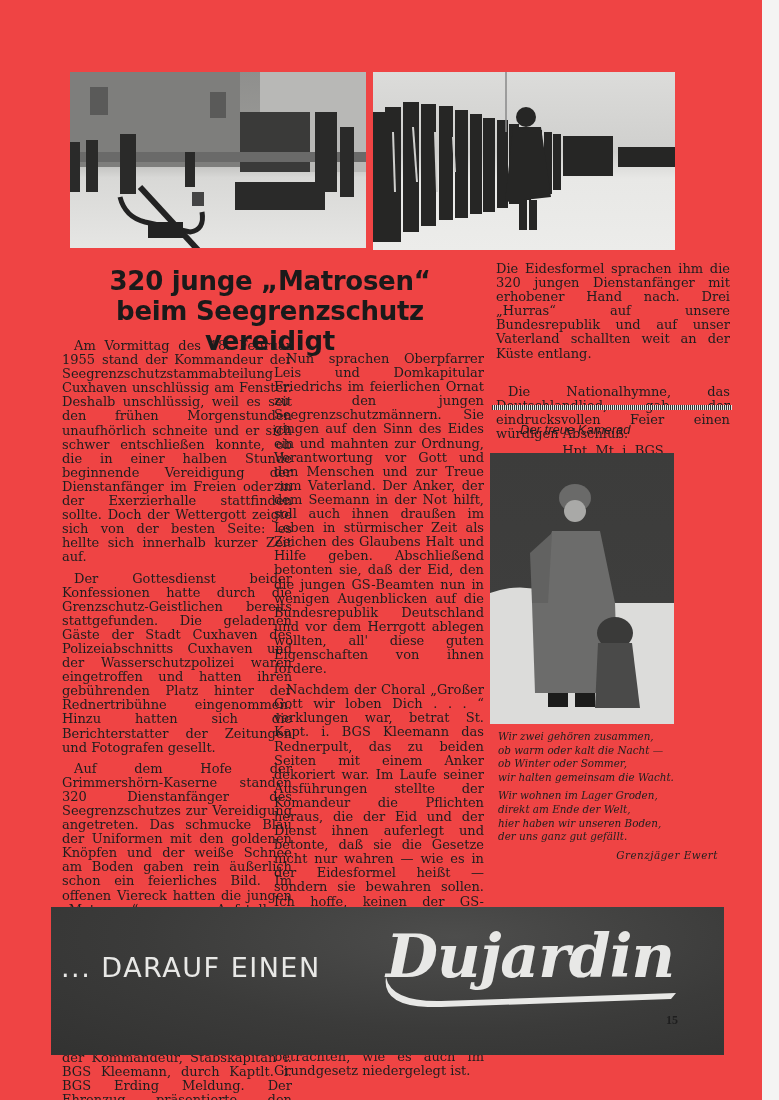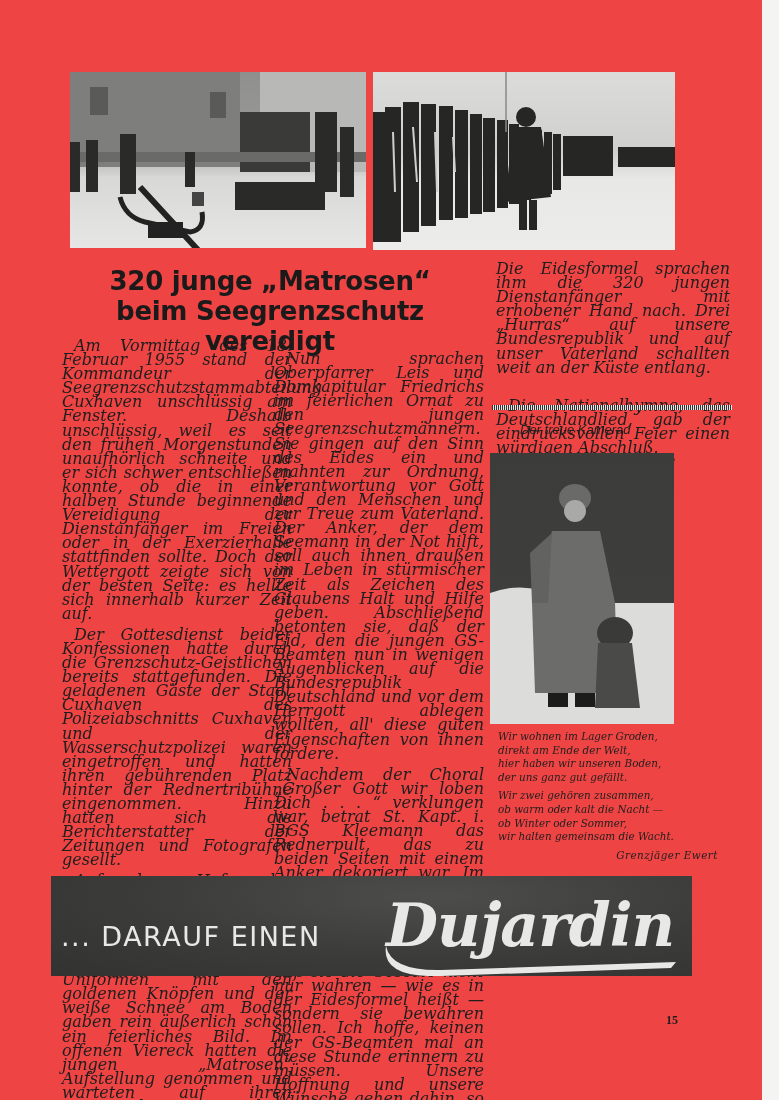--- a/index.html
+++ b/index.html
@@ -4,32 +4,32 @@
 <style>
   html,body{margin:0;padding:0;}
   body{width:779px;height:1100px;background:#e4e4e2;position:relative;overflow:hidden;font-family:"DejaVu Serif",serif;color:#1e1e1e;}
   .page{position:absolute;left:0;top:0;width:762px;height:1100px;background:#ef4444;}
   .edge{position:absolute;left:762px;top:0;width:17px;height:1100px;background:#f4f4f3;}
   .photo{position:absolute;overflow:hidden;}
   .p1{left:70px;top:72px;width:296px;height:176px;background:linear-gradient(180deg,#8f8f8d 0%,#9a9a97 40%,#d8d8d6 60%,#e6e6e4 100%);}
   .p2{left:373px;top:72px;width:302px;height:178px;background:linear-gradient(180deg,#dcdcda 0%,#cfcfcd 45%,#e8e8e6 60%,#ececea 100%);}
   .p3{left:490px;top:453px;width:184px;height:271px;background:linear-gradient(180deg,#3c3c3b 0%,#3e3e3d 55%,#c9c9c7 70%,#e4e4e2 100%);}
   .title{position:absolute;left:60px;top:266px;width:420px;text-align:center;font-family:"DejaVu Sans",sans-serif;font-weight:bold;font-size:26px;line-height:30px;letter-spacing:-0.3px;color:#1a1a1a;}
-  .col{position:absolute;font-size:16px;line-height:14.1px;text-align:justify;font-style:italic;}
+  .col{position:absolute;font-size:13px;line-height:14.1px;text-align:justify;}
   .col p{margin:0 0 7px 0;text-indent:12px;}
   .c1{left:62px;top:339px;width:230px;}
   .c2{left:274px;top:352px;width:210px;}
   .c3{left:496px;top:262px;width:234px;}
   .sig{text-align:center;text-indent:0 !important;margin:2px 0 0 0 !important;line-height:16px;}
   .rule{position:absolute;left:492px;top:405px;width:240px;height:5px;background:repeating-linear-gradient(90deg,#333 0 1px,#e6e6e4 1px 2px);}
   .kam{position:absolute;left:520px;top:422px;width:220px;font-family:Liberation Sans, sans-serif;font-style:italic;font-size:13px;color:#1e1e1e;}
   .poem{position:absolute;left:498px;top:730px;width:240px;font-style:italic;font-size:10.4px;line-height:13.6px;}
   .poem p{margin:0 0 5px 0;}
   .poem .author{text-align:right;padding-right:20px;letter-spacing:0.5px;}
-  .ad{position:absolute;left:51px;top:876px;width:641px;height:100px;background:radial-gradient(ellipse at 60% 20%,#4d4d4c 0%,#3b3b3a 55%,#323231 100%);}
+  .ad{position:absolute;left:51px;top:907px;width:641px;height:148px;background:radial-gradient(ellipse at 60% 20%,#4d4d4c 0%,#3b3b3a 55%,#323231 100%);padding-left:32px;}
   .ad-text{position:absolute;left:10px;top:45px;font-family:"DejaVu Sans",sans-serif;font-size:27px;color:#e8e8e6;letter-spacing:1.5px;}
   .ad-brand{position:absolute;left:335px;top:14px;font-family:"DejaVu Serif",serif;font-style:italic;font-weight:bold;font-size:60px;color:#e8e8e6;letter-spacing:-1px;}
   .swoosh{position:absolute;left:330px;top:60px;}
   .pagenum{position:absolute;left:666px;top:1013px;font-weight:bold;font-size:12px;font-family:Liberation Serif, serif;}
 </style>
 </head>
 <body>
 
 <div class="page">
 
@@ -127,30 +127,30 @@
       <path d="M40 100 L62 80 L58 150 L42 150 Z" fill="#626261"></path>
       <rect x="58" y="240" width="20" height="14" fill="#1c1c1b"></rect>
       <rect x="85" y="240" width="20" height="14" fill="#1c1c1b"></rect>
       <ellipse cx="125" cy="180" rx="18" ry="16" fill="#3a3a39"></ellipse>
       <path d="M108 190 L142 190 L150 255 L105 255 Z" fill="#4a4a49"></path>
     </svg>
   </div>
 
   <div class="poem">
     <p>
+      <span>Wir zwei gehören zusammen,</span><br>
+      <span>ob warm oder kalt die Nacht —</span><br>
+      <span>ob Winter oder Sommer,</span><br>
+      <span>wir halten gemeinsam die Wacht.</span>
+    </p>
+    <p>
       <span>Wir wohnen im Lager Groden,</span><br>
       <span>direkt am Ende der Welt,</span><br>
       <span>hier haben wir unseren Boden,</span><br>
       <span>der uns ganz gut gefällt.</span>
-    </p>
-    <p>
-      <span>Wir zwei gehören zusammen,</span><br>
-      <span>ob warm oder kalt die Nacht —</span><br>
-      <span>ob Winter oder Sommer,</span><br>
-      <span>wir halten gemeinsam die Wacht.</span>
     </p>
     <p class="author">Grenzjäger Ewert</p>
   </div>
 
   <div class="ad">
     <div class="ad-text">... DARAUF EINEN</div>
     <div class="ad-brand">Dujardin</div>
     <svg class="swoosh" width="300" height="40" viewBox="0 0 300 40">
       <path d="M5 10 Q10 35 60 34 L295 26 L290 32 L60 40 Q0 42 5 10 Z" fill="#e8e8e6"></path>
     </svg>

